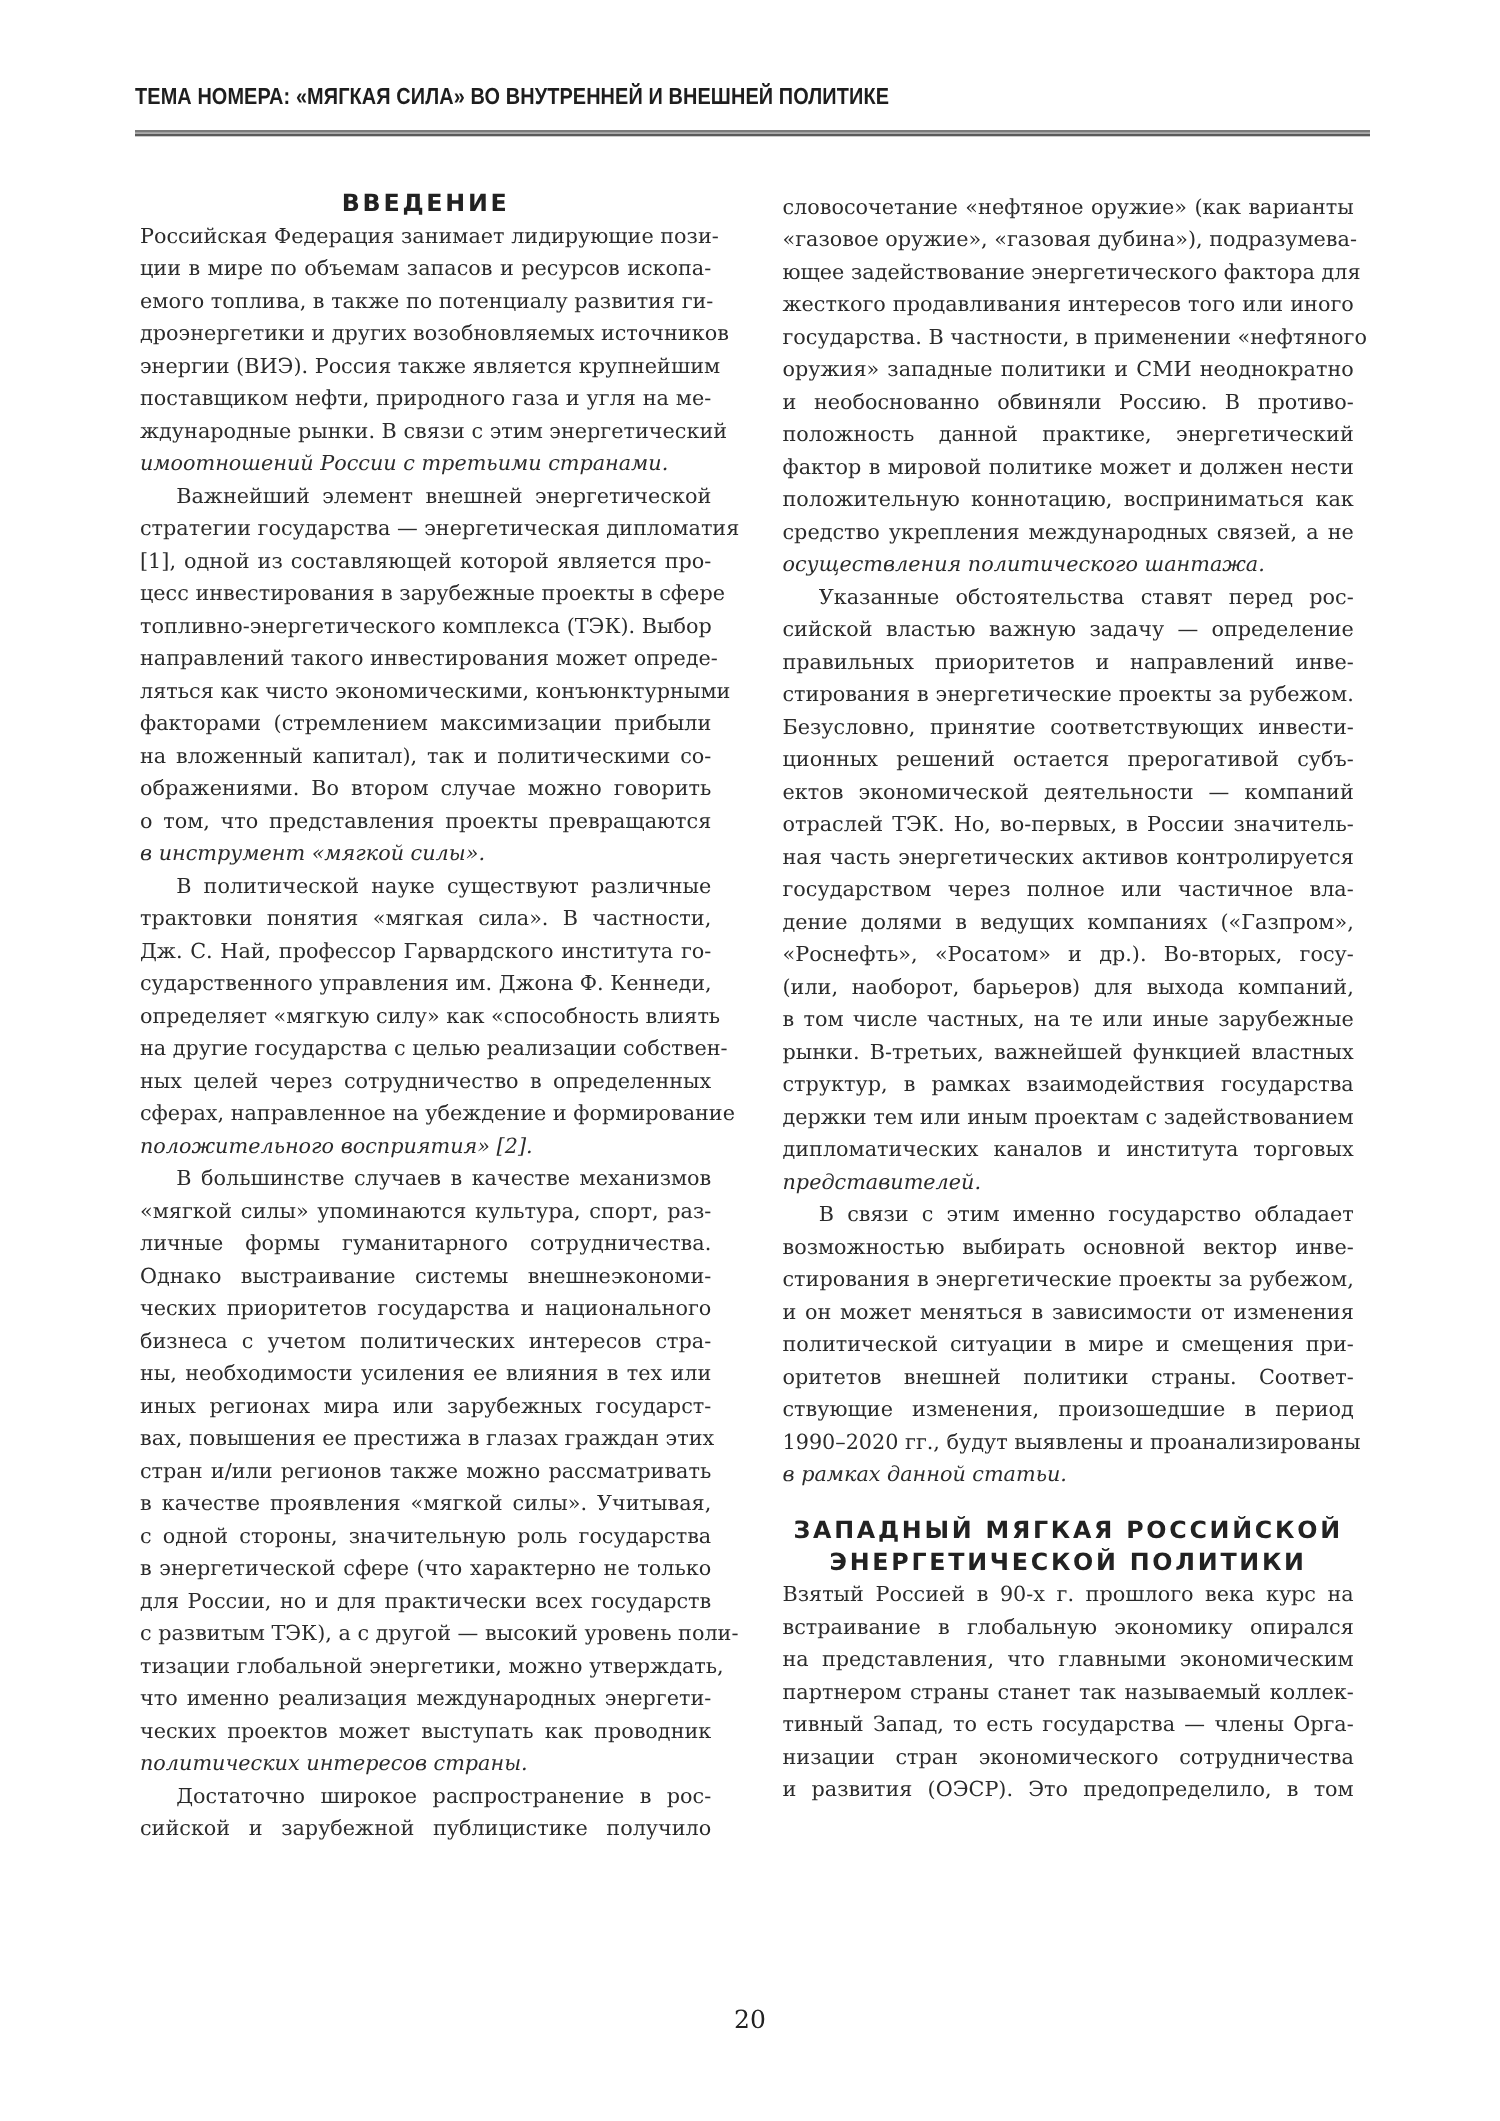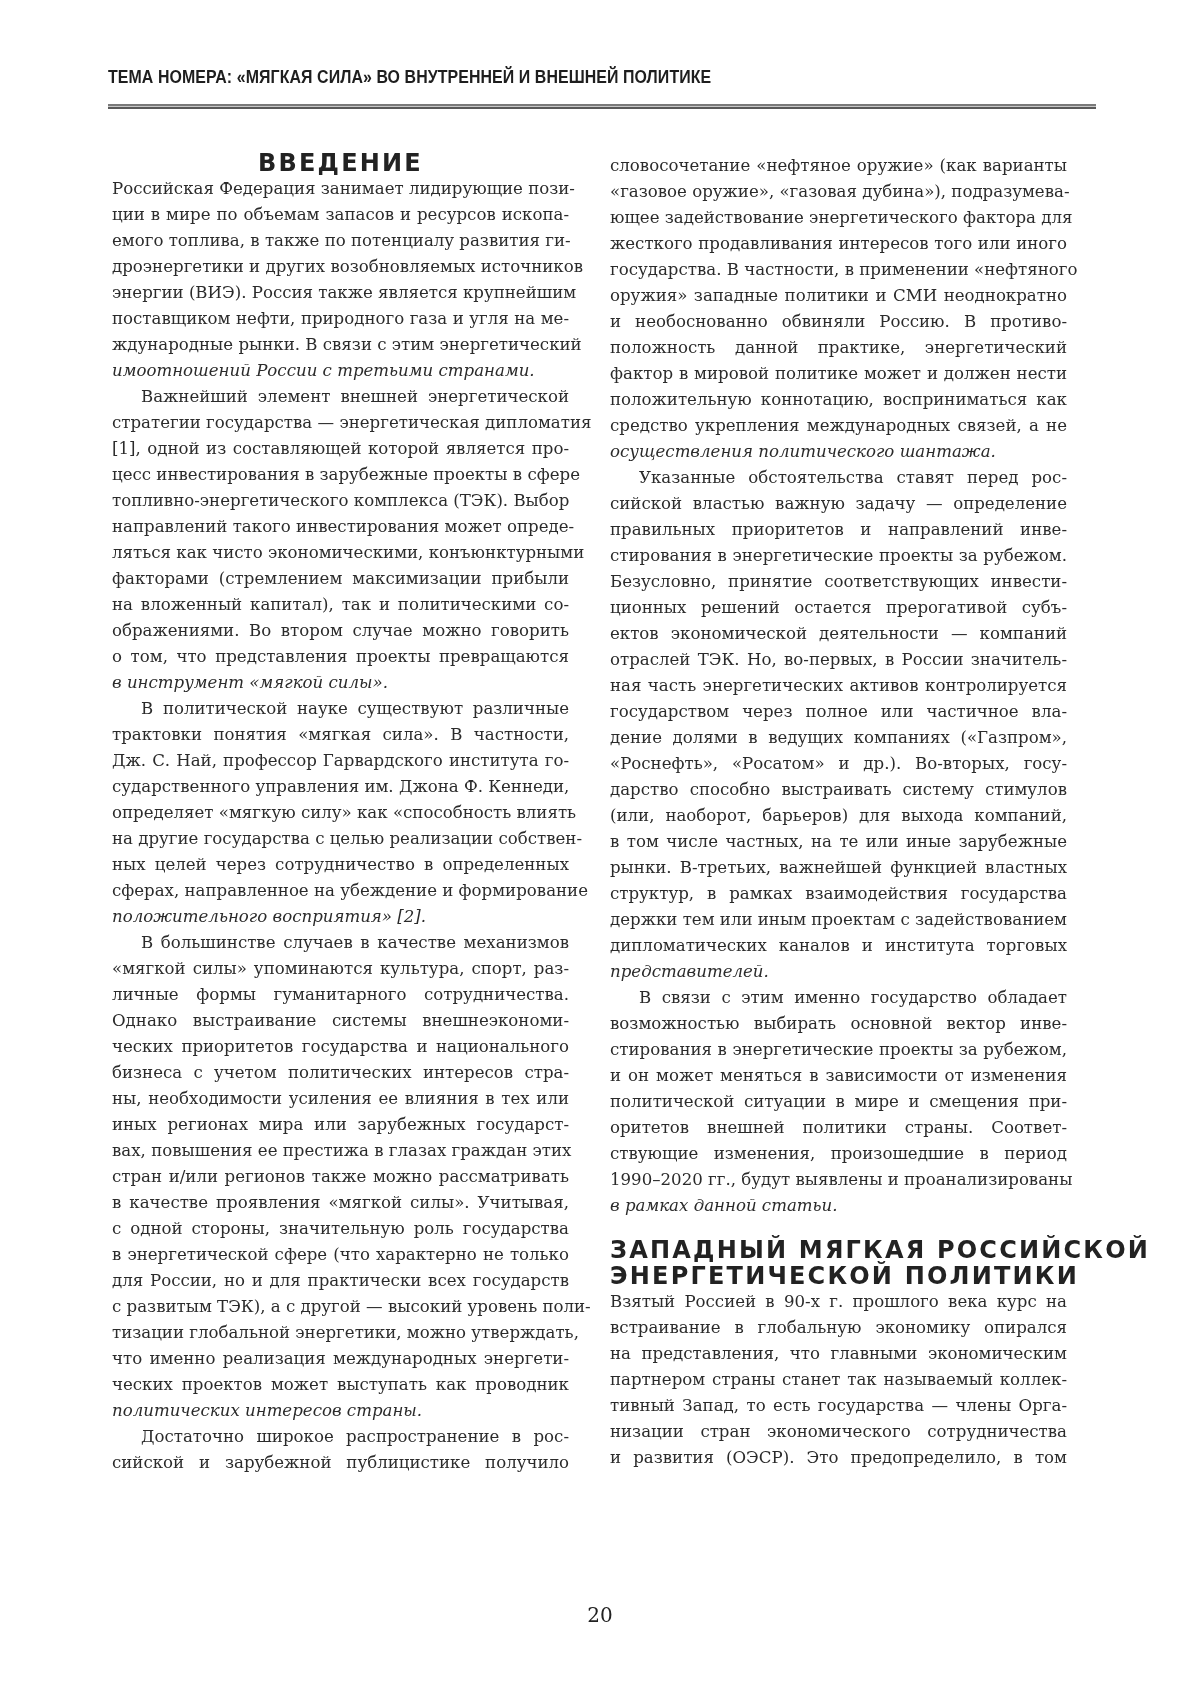--- a/index.html
+++ b/index.html
@@ -14,26 +14,26 @@
     position: absolute; left: 108px; top: 104px; width: 988px; height: 5px;
     border-top: 2px solid #7a7a7a; border-bottom: 2px solid #5a5a5a; background: #c8c8c8;
     box-sizing: border-box;
   }
   .col {
     position: absolute; top: 150px; width: 457px;
     font-family: "DejaVu Serif", serif; font-size: 16.6px; line-height: 26px;
     color: #2b2b2b;
   }
   .col-left { left: 112px; }
-  .col-right { left: 610px; top: 153px; }
+  .col-right { left: 626px; top: 153px; }
   .line { display: block; white-space: nowrap; text-align: justify; text-align-last: justify; height: 26px; overflow: visible; }
   .line.last { text-align-last: left; font-style: italic; }
   .line.indent { padding-left: 29px; }
   .section-heading {
-    font-family: "DejaVu Sans", sans-serif; font-weight: bold; font-size: 24px;
+    font-family: "DejaVu Sans", sans-serif; font-weight: bold; font-size: 19px;
     letter-spacing: 2.2px; text-align: center; color: #222; line-height: 26px;
     display: block; white-space: nowrap;
   }
   .col-left .section-heading { margin-bottom: 0; }
   .spacer { display: block; height: 18px; }
   .folio {
     position: absolute; left: 0; width: 1200px; top: 1603px; text-align: center;
     font-family: "DejaVu Serif", serif; font-size: 20px; color: #222;
   }
 </style>
@@ -131,21 +131,20 @@
         <span class="line">правильных приоритетов и направлений инве-</span>
         <span class="line">стирования в энергетические проекты за рубежом.</span>
         <span class="line">Безусловно, принятие соответствующих инвести-</span>
         <span class="line">ционных решений остается прерогативой субъ-</span>
         <span class="line">ектов экономической деятельности — компаний</span>
         <span class="line">отраслей ТЭК. Но, во-первых, в России значитель-</span>
         <span class="line">ная часть энергетических активов контролируется</span>
         <span class="line">государством через полное или частичное вла-</span>
         <span class="line">дение долями в ведущих компаниях («Газпром»,</span>
         <span class="line">«Роснефть», «Росатом» и др.). Во-вторых, госу-</span>
-        <span class="line">дарство способно выстраивать систему стимулов</span>
         <span class="line">(или, наоборот, барьеров) для выхода компаний,</span>
         <span class="line">в том числе частных, на те или иные зарубежные</span>
         <span class="line">рынки. В-третьих, важнейшей функцией властных</span>
         <span class="line">структур, в рамках взаимодействия государства</span>
         <span class="line">держки тем или иным проектам с задействованием</span>
         <span class="line">дипломатических каналов и института торговых</span>
         <span class="line last">представителей.</span>
       </div>
       <div>
         <span class="line indent">В связи с этим именно государство обладает</span>

